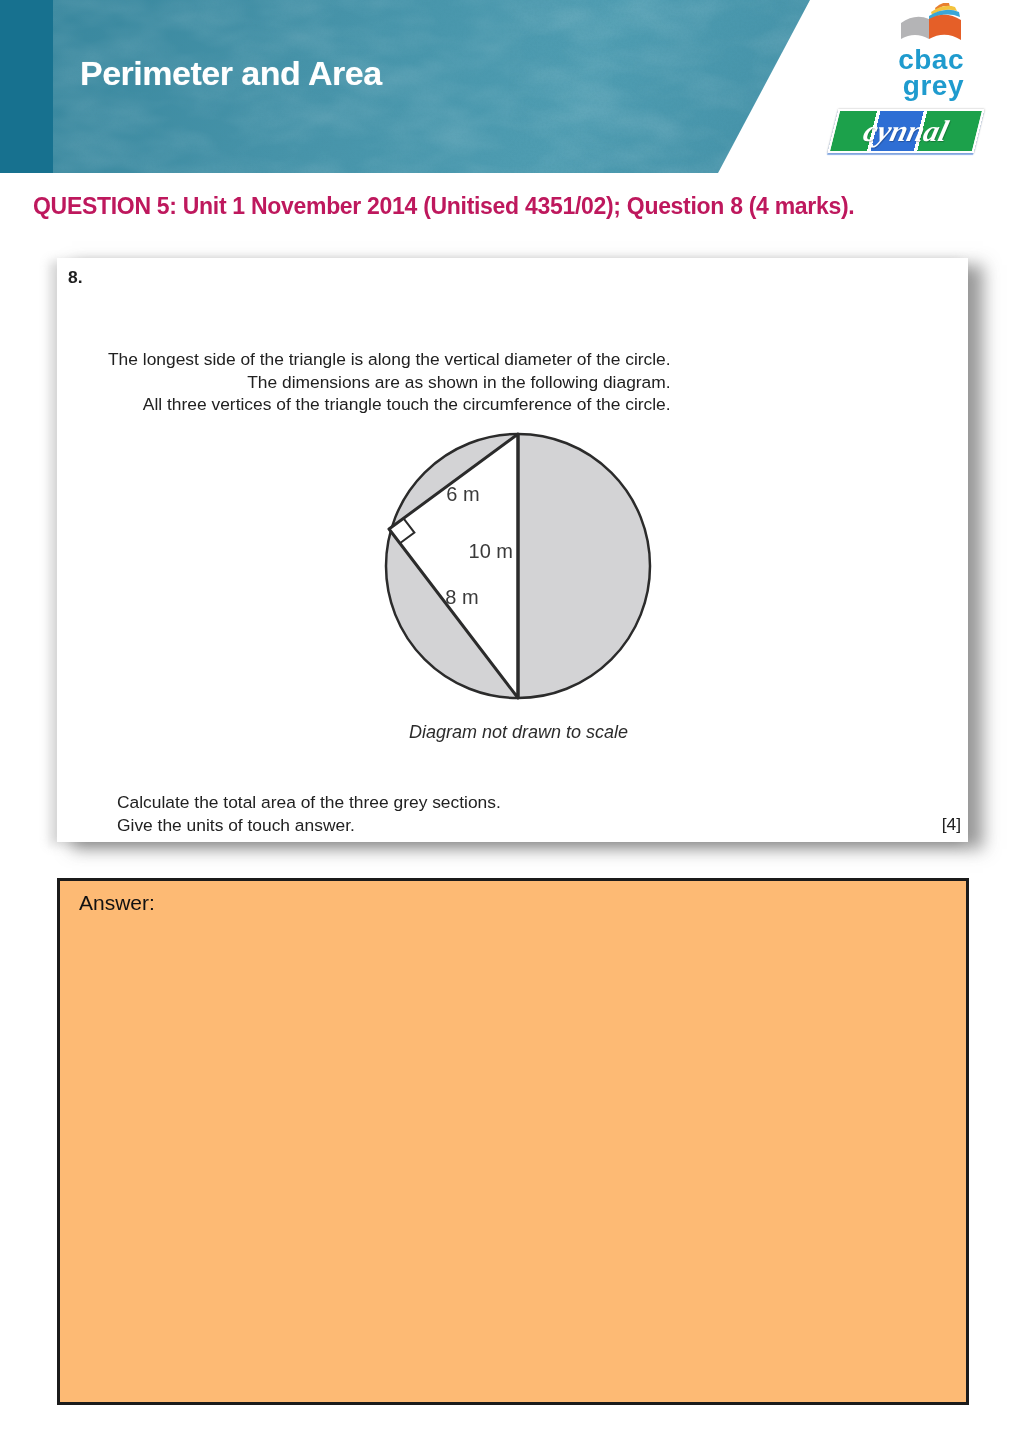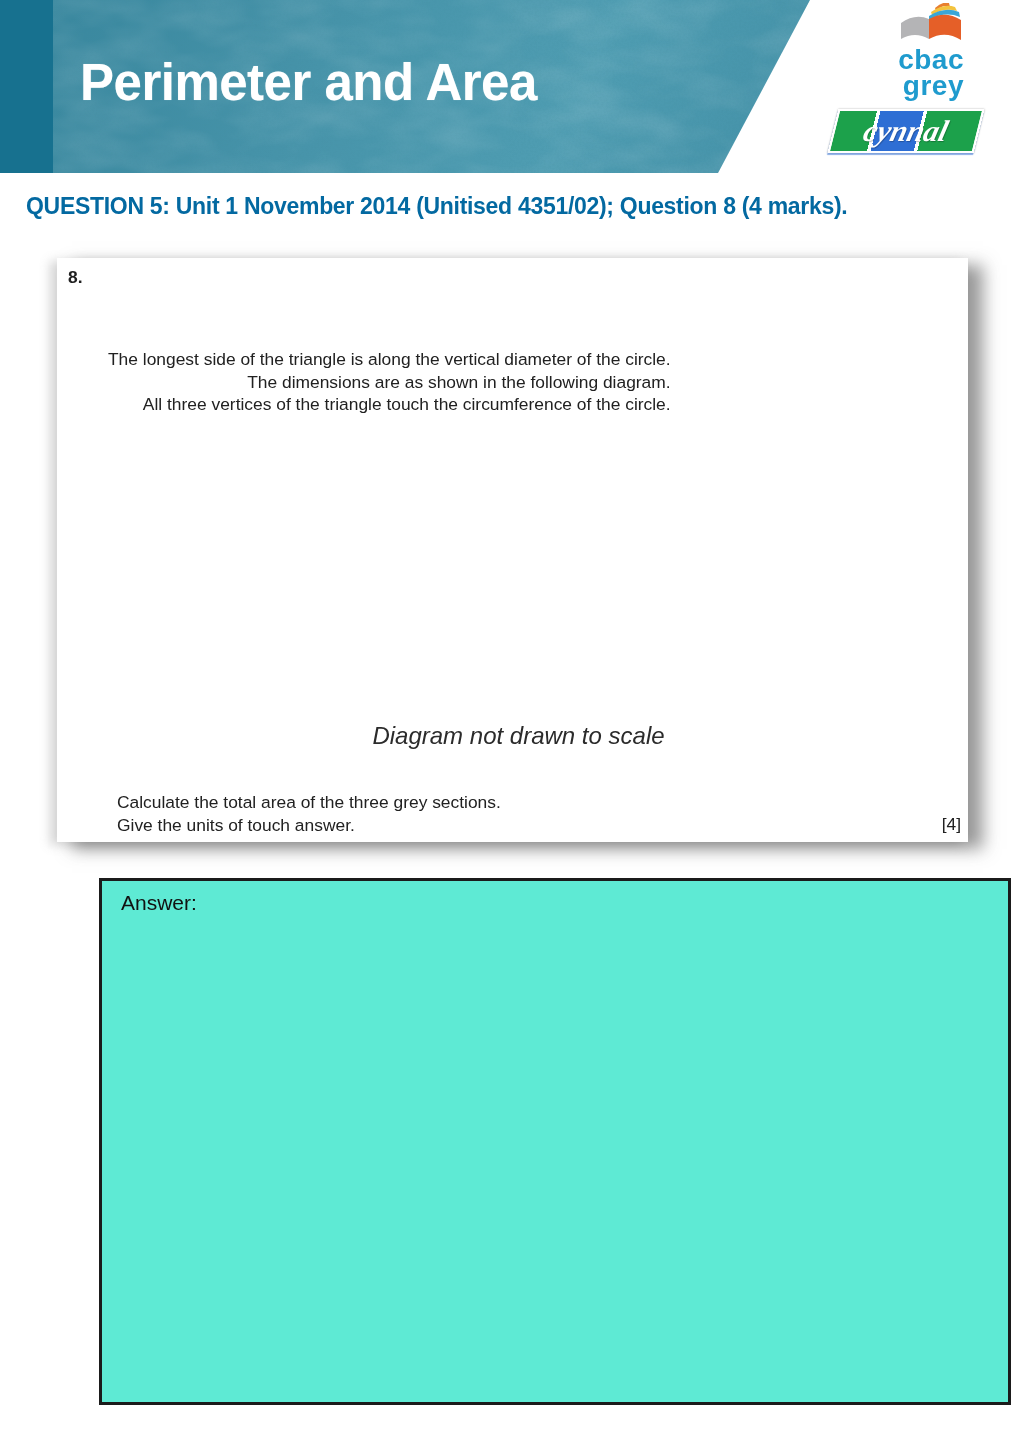--- a/index.html
+++ b/index.html
@@ -23,21 +23,21 @@
     background: #17718f;
   }
   .banner-main {
     position: absolute; left: 53px; top: 0;
     width: 760px; height: 100%;
     background: linear-gradient(115deg, #39879e 0%, #4693a9 35%, #4f9db2 68%, #4390a7 100%);
   }
   .banner-main svg.noise { position: absolute; left: 0; top: 0; }
   .banner-title {
     position: absolute; left: 27px; top: 54px;
-    font-size: 51px; font-weight: bold; color: #ffffff;
+    font-size: 34px; font-weight: bold; color: #ffffff;
     letter-spacing: -0.5px; line-height: 1.15;
     text-shadow: 0 0 1px rgba(255,255,255,0.4);
   }
 
   
   .wjec-logo {
     position: absolute; left: 852px; top: 3px;
     width: 112px; text-align: right;
   }
   .wjec-text {
@@ -62,53 +62,52 @@
   }
   .cynnal-label {
     font-family: "Liberation Serif", serif;
     font-style: italic; font-weight: bold;
     color: #ffffff; font-size: 30px; line-height: 30px;
     text-shadow: 1px 1px 1px rgba(0,0,0,0.25);
   }
 
   
   .q-header {
-    position: absolute; left: 26px; top: 193px;
-    font-size: 23px; font-weight: bold; color: #0369a1;
+    position: absolute; left: 33px; top: 193px;
+    font-size: 23px; font-weight: bold; color: #be185d;
     letter-spacing: -0.3px; white-space: nowrap;
   }
 
   
   .q-card {
     position: absolute; left: 57px; top: 258px;
     width: 911px; height: 584px;
     background: #ffffff;
     box-shadow: 15px 7px 16px rgba(70,70,70,0.55), -7px 3px 10px rgba(110,110,110,0.28);
     font-size: 17.4px; color: #212121;
   }
   .q-num { position: absolute; left: 11px; top: 9px; font-weight: bold; }
   .q-para1 { position: absolute; left: 51px; top: 9px;  line-height: 23px; }
   .q-para2 { position: absolute; left: 51px; top: 90px; line-height: 22.5px; text-align: right; }
   .q-caption {
     position: absolute; left: 6px; top: 464px; width: 100%;
-    text-align: center; font-style: italic; font-size: 24px; color: #2b2b2b;
+    text-align: center; font-style: italic; font-size: 18px; color: #2b2b2b;
   }
   .q-task { position: absolute; left: 60px; top: 533px; line-height: 23px; }
   .q-marks { position: absolute; right: 7px; top: 556px; }
 
   .diagram-wrap { position: absolute; left: 325px; top: 172px; width: 272px; height: 272px; }
   .diagram-label { font-family: "Liberation Sans", sans-serif; font-size: 20px; fill: #3a3a3a; }
 
   
   .answer-box {
     position: absolute; left: 57px; top: 878px;
     width: 906px; height: 521px;
     border: 3px solid #1b1b1b;
-    background: #5eead4;
-    margin-left: 42px;
+    background: #fdba74;
   }
   .answer-label {
     position: absolute; left: 19px; top: 10px;
     font-size: 21px; color: #111111;
   }
 </style>
 </head>
 <body>
 
 <div class="banner">
@@ -153,20 +152,31 @@
 <div class="q-card">
   <div class="q-num">8.</div>
 
 
   <div class="q-para2">
     <div>The longest side of the triangle is along the vertical diameter of the circle.</div>
     <div>The dimensions are as shown in the following diagram.</div>
     <div>All three vertices of the triangle touch the circumference of the circle.</div>
   </div>
 
+  <div class="diagram-wrap">
+    <svg width="272" height="272" viewBox="0 0 272 272">
+      <circle cx="136" cy="136" r="132" fill="#d3d3d5" stroke="#2b2b2b" stroke-width="2.5"></circle>
+      <polygon points="136,4 7,99 136,268" fill="#ffffff" stroke="#2b2b2b" stroke-width="3" stroke-linejoin="round"></polygon>
+      <line x1="136" y1="4" x2="136" y2="268" stroke="#2b2b2b" stroke-width="3"></line>
+      <polyline points="21.5,88.3 32.4,102.6 17.9,113.3" fill="none" stroke="#2b2b2b" stroke-width="2"></polyline>
+      <text class="diagram-label" x="81" y="71" text-anchor="middle">6 m</text>
+      <text class="diagram-label" x="131" y="128" text-anchor="end">10 m</text>
+      <text class="diagram-label" x="80" y="174" text-anchor="middle">8 m</text>
+    </svg>
+  </div>
 
   <div class="q-caption">Diagram not drawn to scale</div>
 
   <div class="q-task">
     <div>Calculate the total area of the three grey sections.</div>
     <div>Give the units of touch answer.</div>
   </div>
 
   <div class="q-marks">[4]</div>
 </div>

